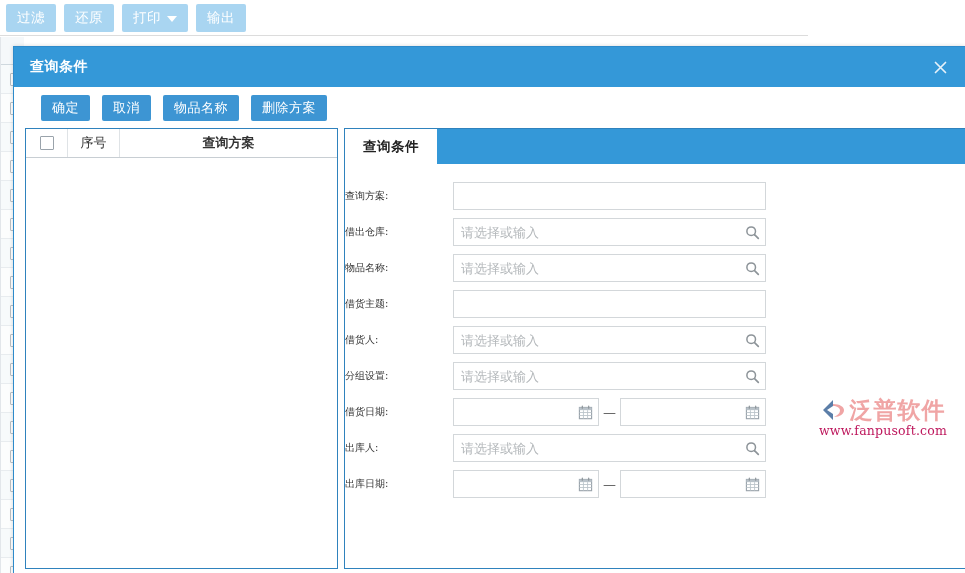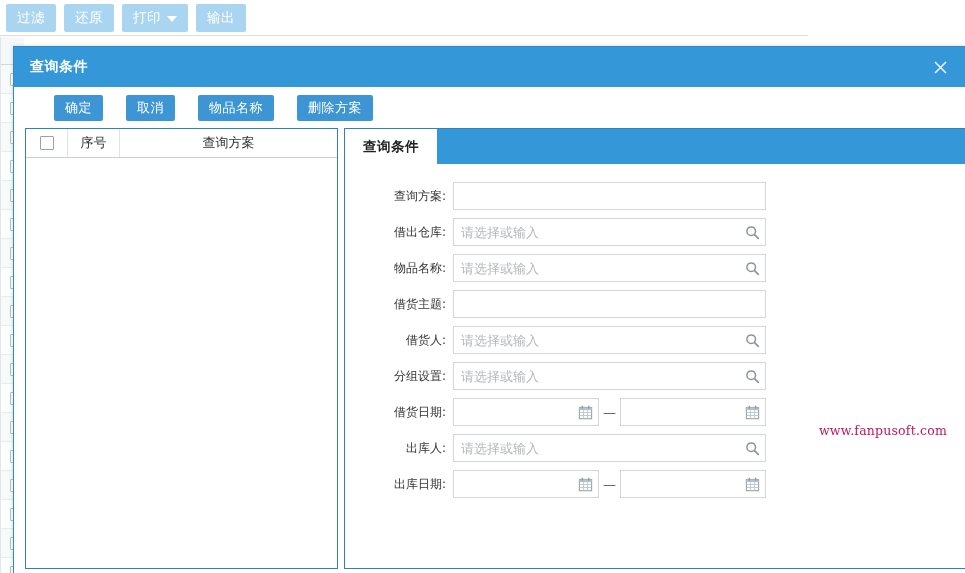--- a/index.html
+++ b/index.html
@@ -110,22 +110,22 @@
     width: 22px; height: 22px;
     cursor: pointer;
     display: flex; align-items: center; justify-content: center;
   }
   .modal-close svg { display: block; }
 
   .modal-actions {
     height: 41px;
     background: #ffffff;
     display: flex; align-items: center;
-    padding-left: 40px;
-    gap: 23px;
+    padding-left: 27px;
+    gap: 12px;
   }
   .act-btn {
     height: 26px;
     padding: 0 11px;
     background: #3d95d3;
     color: #ffffff;
     border: none;
     border-radius: 2px;
     font-size: 13px;
     font-family: "DejaVu Sans", "Liberation Sans", sans-serif;
@@ -157,21 +157,21 @@
   }
   .sh-cell {
     display: flex; align-items: center; justify-content: center;
     font-size: 13px;
     color: #333;
     border-right: 1px solid #dfe3e6;
     height: 100%;
   }
   .sh-cb { width: 42px; }
   .sh-idx { width: 52px; }
-  .sh-name { flex: 1; border-right: none; }
+  .sh-name { flex: 1; border-right: none; font-weight: bold; }
   .hdr-cb {
     width: 14px; height: 14px;
     border: 1px solid #9aa3ab;
     background: #fff;
     border-radius: 1px;
     cursor: pointer;
   }
   .scheme-list { height: 410px; background: #fff; }
 
   
@@ -208,23 +208,22 @@
     padding: 17px 0 0 0;
   }
   .form-row {
     display: flex;
     align-items: center;
     height: 30px;
     margin-bottom: 6px;
   }
   .f-label {
     width: 108px;
-    text-align: right;
     padding-right: 7px;
-    font-size: 12px;
+    font-size: 10px;
     color: #333;
     white-space: nowrap;
   }
   .f-ctrl {
     position: relative;
     width: 313px;
     height: 28px;
   }
   .f-input {
     width: 100%;
@@ -510,17 +509,24 @@
                     <path d="M4.6 1.2 V3.4 M11.4 1.2 V3.4" stroke="#8d9499" stroke-width="1.3" stroke-linecap="round"></path>
                     <path d="M1.5 8 H14.5 M1.5 11.2 H14.5 M5.8 5.5 V14.6 M10.2 5.5 V14.6" stroke="#b9c2c9" stroke-width=".9"></path>
                   </svg>
                 </span></div>
             </div>
           </div>
         </div>
     </div>
 
     <div class="watermark">
+      <div class="wm-top">
+        <svg width="26" height="24" viewBox="0 0 26 24" aria-hidden="true">
+          <path d="M2 12 L12 2 L12 8 L6 12 L12 16 L12 22 Z" fill="#5b7ea8"></path>
+          <path d="M12 6 C19 6 23 9 23 12 C23 16 19 19 13 19 C17 17 19 15 19 12.5 C19 10 16 8 12 8 Z" fill="#f0a5a5"></path>
+        </svg>
+        <span class="wm-text">泛普软件</span>
+      </div>
       <div class="wm-url">www.fanpusoft.com</div>
     </div>
 
   </div>
 </div>
 
 </body></html>

